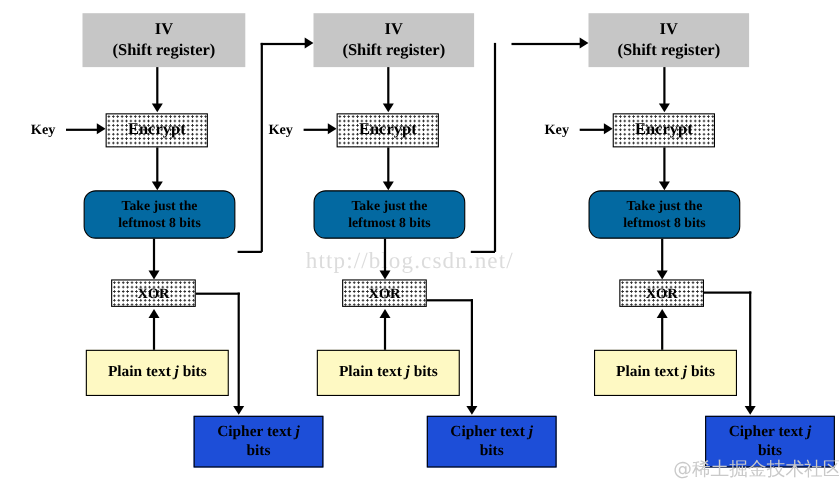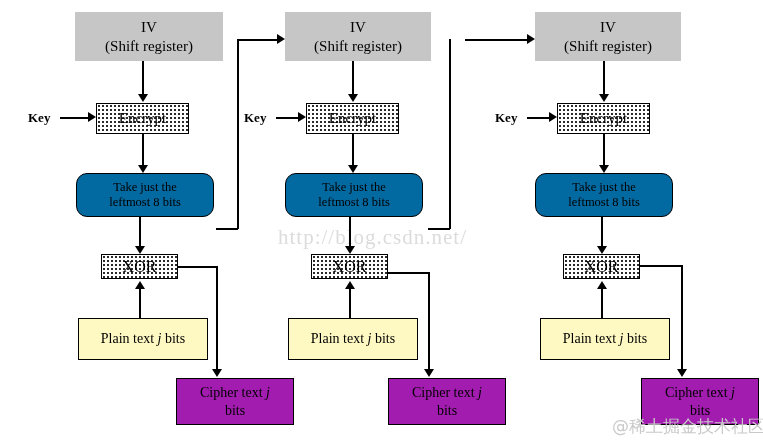--- a/index.html
+++ b/index.html
@@ -2,40 +2,40 @@
 <html><head>
 <meta charset="utf-8">
 <style>
   html,body{margin:0;padding:0;background:#ffffff;}
   body{font-family:"Liberation Serif",serif;}
   #canvas{position:relative;width:763px;height:447px;background:#fff;overflow:hidden;}
 
   
   .box{position:absolute;box-sizing:border-box;border:1.4px solid #000;
        display:flex;align-items:center;justify-content:center;text-align:center;
-       font-weight:normal;color:#000;line-height:1.22;}
+       font-weight:bold;color:#000;line-height:1.22;}
 
   .iv-box{background:#c6c6c6;border:none;font-size:15px;}
   .iv-box .l1{display:block;}
   .iv-box .l2{display:block;}
 
   
   .stipple{
     background-color:#ffffff;
     background-image:radial-gradient(#2b2b2b 0.8px, transparent 0.9px);
     background-size:4px 4px;
     background-position:0 0;
   }
   .encrypt-box{font-size:15px;}
   .encrypt-box .lbl{background:transparent;padding:0 2px;}
-  .xor-box{font-size:16px;text-align:right;}
+  .xor-box{font-size:13px;text-align:right;}
 
   .round-box{border-radius:11px;font-size:12.5px;background:#0369a1;}
   .plain-box{font-size:14px;background:#fef9c3;}
-  .cipher-box{font-size:14px;background:#a21caf;}
+  .cipher-box{font-size:14px;background:#1d4ed8;}
 
   .ital{font-style:italic;}
 
   
   .key-label{position:absolute;font-size:13px;font-weight:bold;color:#000;}
 
   
   .ln{position:absolute;background:#000;}
   .vl{width:1.6px;}
   .hl{height:1.6px;}

